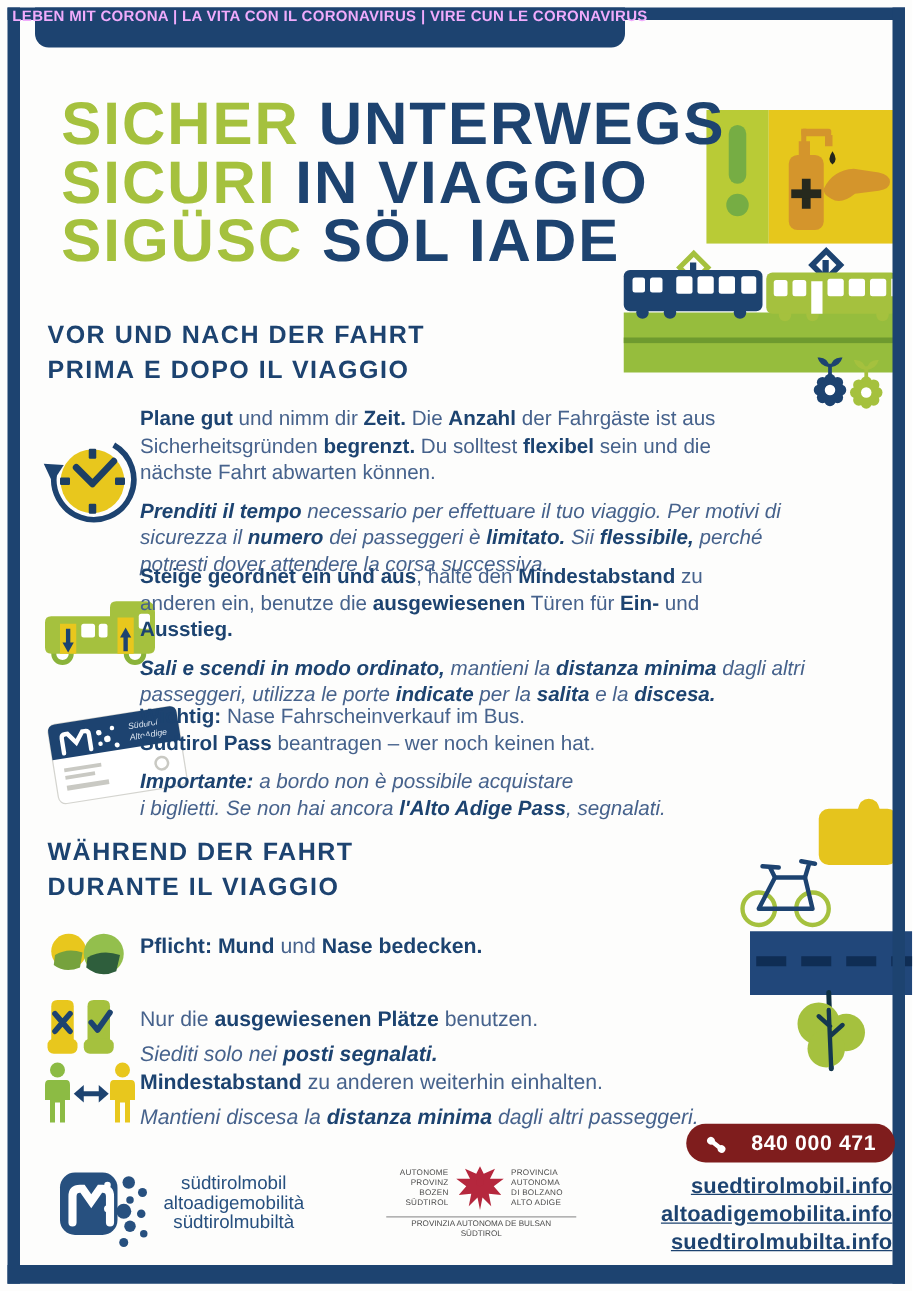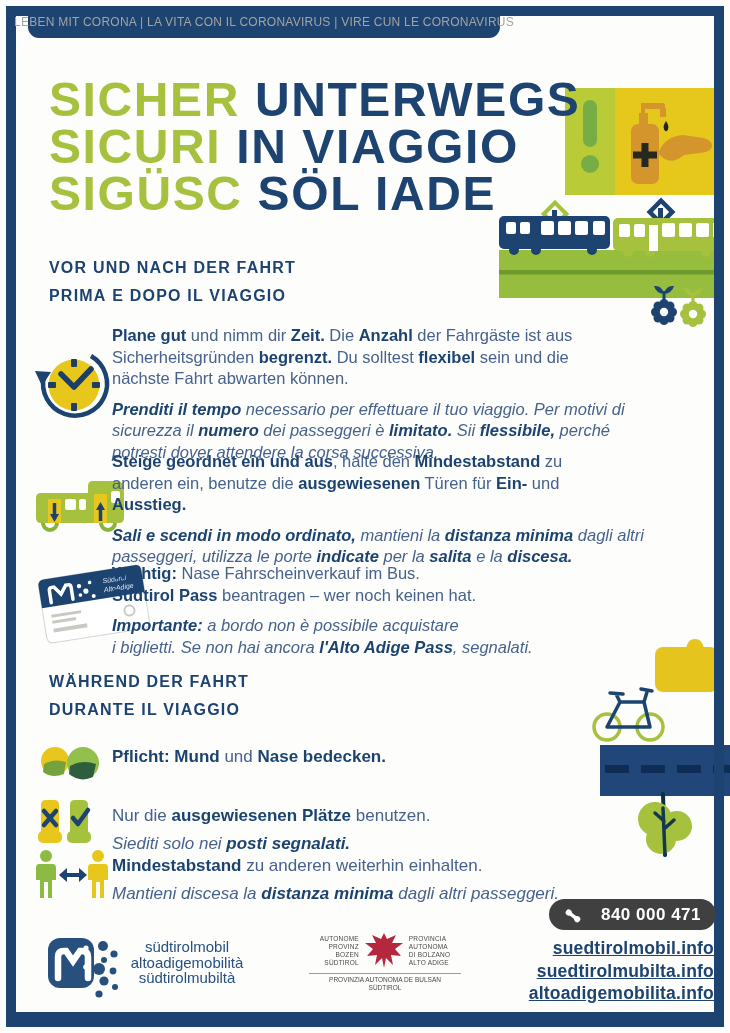--- a/index.html
+++ b/index.html
@@ -6,43 +6,43 @@
   .page{position:relative;width:730px;height:1033px;background:#fdfdfc;overflow:hidden;
         font-family:"Liberation Sans",sans-serif;color:#1d4370;}
   
   .fr{position:absolute;background:#1d4370;z-index:6;}
   .fr-top{left:6px;right:6px;top:6px;height:10px;}
   .fr-left{left:6px;top:6px;bottom:6px;width:10px;}
   .fr-right{right:6px;top:6px;bottom:6px;width:10px;}
   .fr-bottom{left:6px;right:6px;bottom:6px;height:15px;}
   
   .banner{position:absolute;left:28px;top:6px;width:472px;height:32px;background:#1d4370;
-          border-radius:0 0 11px 11px;display:flex;align-items:center;justify-content:center;
-          color:#a3a3a3;font-weight:400;font-size:12px;letter-spacing:.25px;z-index:7;white-space:nowrap;}
+          border-radius:0 0 11px 11px;display:flex;justify-content:center;
+          color:#f0abfc;font-weight:700;font-size:12px;letter-spacing:.25px;z-index:7;white-space:nowrap;}
   
   .title{position:absolute;left:49px;top:76px;font-size:48px;font-weight:800;line-height:47px;
          letter-spacing:1.6px;color:#1d4370;z-index:2;}
   .title .accent{color:#a5c13e;}
   
-  .sec-head{position:absolute;left:49px;font-size:16px;font-weight:600;line-height:28px;
+  .sec-head{position:absolute;left:38px;font-size:20px;font-weight:600;line-height:28px;
             letter-spacing:1.2px;color:#1d4370;z-index:2;}
   .sec-head .b{font-weight:800;}
   
   .row-text{position:absolute;left:112px;z-index:2;}
   .row-text p{margin:0;font-size:16.5px;line-height:21.5px;color:#46628c;}
   .row-text p+p{margin-top:9px;}
   .b{font-weight:700;color:#1c4370;}
   .i{font-style:italic;}
   .w-de1{max-width:470px;} .w-it1{max-width:545px;}
   .w-de2{max-width:470px;} .w-it2{max-width:590px;}
   .s2-line{font-size:17px;line-height:25px;color:#46628c;}
   .s2-line+.s2-line{margin-top:3px;}
   .icon-abs{position:absolute;z-index:2;line-height:0;}
   
-  .phone-badge{position:absolute;right:14px;top:899px;height:31px;background:#404040;color:#fff;
+  .phone-badge{position:absolute;right:14px;top:899px;height:31px;background:#7f1d1d;color:#fff;
                border-radius:17px;display:flex;align-items:center;gap:19px;padding:0 15px;
                font-size:17px;font-weight:700;z-index:7;letter-spacing:.5px;}
   
   .brand-text{position:absolute;left:128px;top:939px;width:118px;text-align:center;
               font-size:15px;line-height:15.5px;color:#27507f;font-weight:500;z-index:2;}
   .province{position:absolute;left:299px;top:932px;width:172px;z-index:2;color:#4a4a4a;}
   .prov-row{display:flex;align-items:center;justify-content:center;gap:5px;}
   .prov-col{font-size:6.5px;line-height:8px;letter-spacing:.2px;}
   .pc-l{text-align:right;} .pc-r{text-align:left;}
   .prov-div{border-top:1px solid #9a9a9a;margin:3px 10px 2px;}
@@ -380,17 +380,17 @@
     </div>
     <div class="prov-div"></div>
     <div class="prov-bottom">
       <div>PROVINZIA AUTONOMA DE BULSAN</div>
       <div>SÜDTIROL</div>
     </div>
   </div>
 
   <div class="urls">
     <div>suedtirolmobil.info</div>
+    <div>altoadigemobilita.info</div>
     <div>suedtirolmubilta.info</div>
-    <div>altoadigemobilita.info</div>
   </div>
 
 </div>
 
 </body></html>

